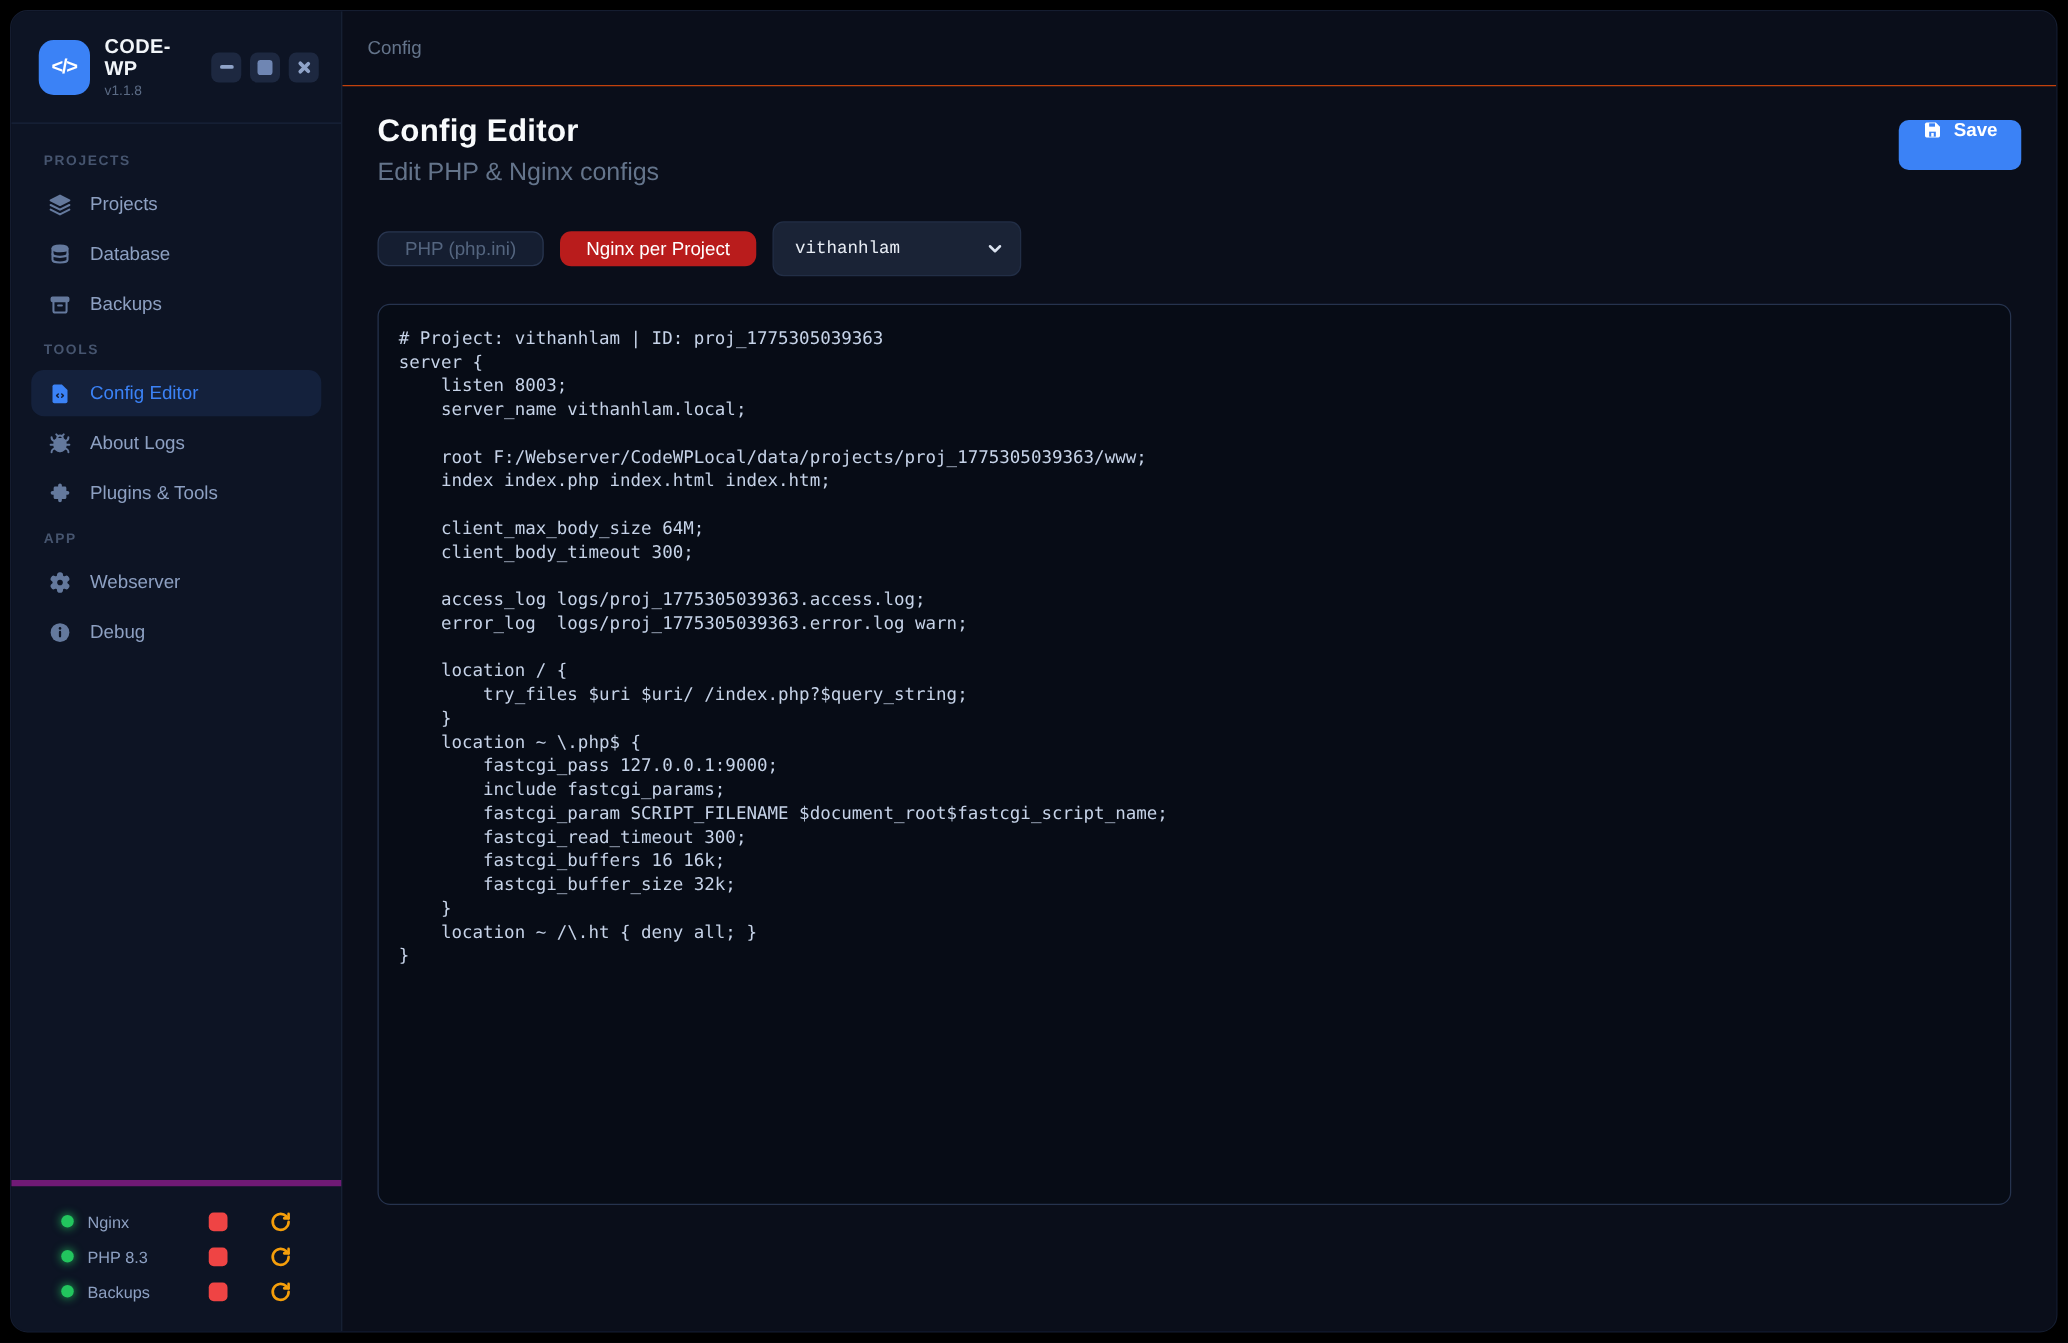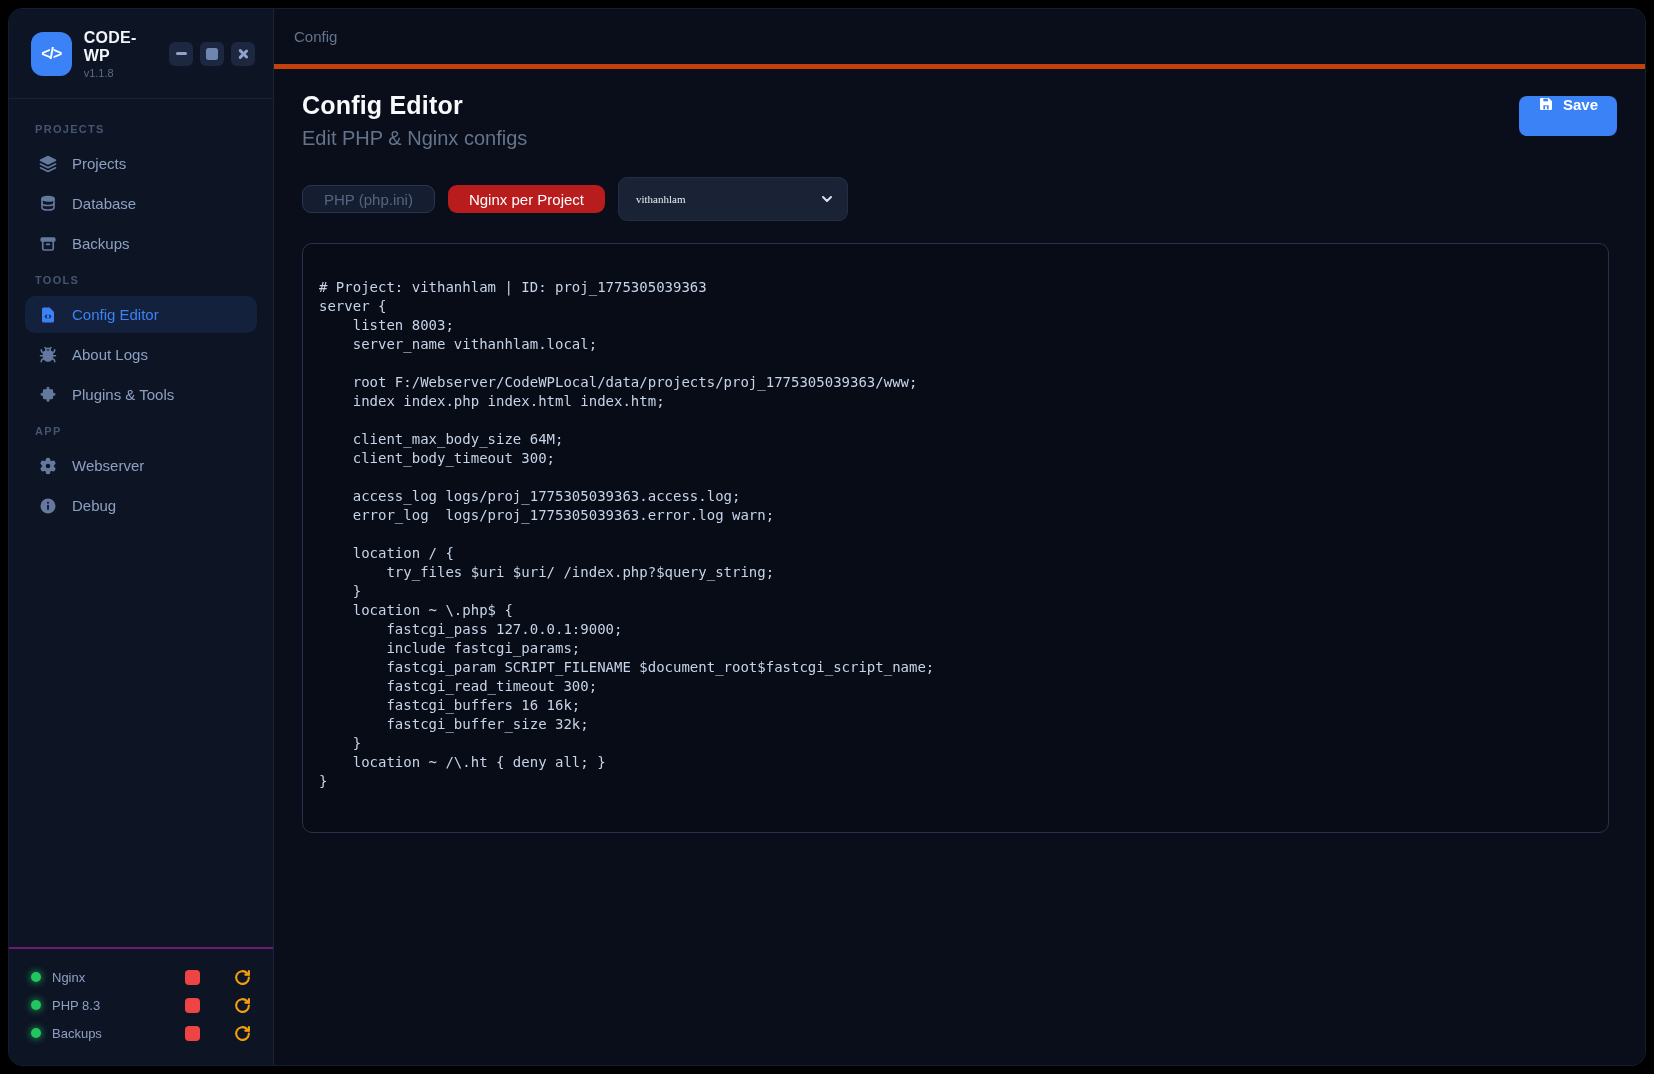--- a/index.html
+++ b/index.html
@@ -27,52 +27,52 @@
   .glyph-x::after { transform:rotate(-45deg); }
 
   nav { padding:12px 16px 0; flex:1; }
   .section-label { font-size:11px; letter-spacing:1.3px; color:#46556f; margin:12px 10px 10px; font-weight:600; }
   .nav-item { display:flex; align-items:center; gap:15px; padding:9px 13px; border-radius:10px; color:#8da0c2; font-size:15px; margin-bottom:3px; cursor:pointer; }
   .nav-item .nicon { width:19px; height:19px; color:#64799d; display:flex; align-items:center; justify-content:center; }
   .nav-item .nicon svg { width:18px; height:18px; }
   .nav-item.active { background:#14213c; color:#3b82f6; }
   .nav-item.active .nicon { color:#3b82f6; }
 
-  .services { border-top:2px solid #701a75; padding:14px 22px 18px; }
+  .services { border-top:5px solid #701a75; padding:14px 40px 18px; }
   .service-row { display:flex; align-items:center; height:28px; gap:11px; }
   .dot { width:10px; height:10px; border-radius:50%; background:#22c55e; box-shadow:0 0 7px 1px rgba(34,197,94,.65); }
   .service-name { font-size:13px; color:#8da0c2; flex:1; }
   .stop-btn { width:15px; height:15px; border-radius:4px; background:#ef4444; border:none; margin-right:23px; cursor:pointer; }
   .refresh-btn { background:none; border:none; cursor:pointer; display:flex; align-items:center; }
   .refresh-btn svg { width:17px; height:17px; color:#f59e0b; }
 
   
   .main { flex:1; display:flex; flex-direction:column; background:#0a0e1a; }
-  .topbar { height:60px; min-height:60px; border-bottom:5px solid #c2410c; display:flex; align-items:center; padding:0 20px; font-size:15px; color:#64748b; }
+  .topbar { height:60px; min-height:60px; border-bottom:1px solid #c2410c; display:flex; align-items:center; padding:0 20px; font-size:15px; color:#64748b; }
   .content { padding:22px 28px; flex:1; }
   .page-header { display:flex; justify-content:space-between; align-items:flex-start; }
   .page-title { font-size:25px; font-weight:700; color:#f8fafc; letter-spacing:.2px; }
   .page-subtitle { font-size:20px; color:#64748b; margin-top:7px; }
   .save-btn { background:#3b82f6; color:#fff; height:40px; padding:0 19px; border-radius:8px; border:none; display:flex; align-items:flex-start; gap:9px; font-size:15px; font-weight:600; cursor:pointer; margin-top:5px; font-family:inherit; }
   .save-btn svg { width:16px; height:16px; }
 
   .tabs-row { display:flex; gap:13px; margin-top:27px; align-items:center; }
   .tab { height:28px; padding:0 21px; border-radius:9px; font-size:15px; display:flex; align-items:center; border:none; cursor:pointer; font-family:inherit; }
   .tab.inactive { background:#151e31; border:1px solid #293650; color:#54657f; }
   .tab.active { background:#b91c1c; color:#fff; font-weight:500; }
   .select-wrap { position:relative; }
-  .project-select { appearance:none; -webkit-appearance:none; background:#1a2336; border:1px solid #222e46; color:#e8edf5; height:44px; width:230px; border-radius:9px; padding:0 40px 0 17px; font-size:11px; font-weight:500; cursor:pointer; font-family:Liberation Serif, serif; }
+  .project-select { appearance:none; -webkit-appearance:none; background:#1a2336; border:1px solid #222e46; color:#e8edf5; height:44px; width:199px; border-radius:9px; padding:0 40px 0 17px; font-size:14px; font-weight:500; cursor:pointer; font-family:Liberation Mono, monospace; }
   .select-chevron { position:absolute; right:13px; top:14px; pointer-events:none; color:#dbe3f0; }
   .select-chevron svg { width:16px; height:16px; }
 
   .editor {
-    display:block; margin-top:22px; width:1307px; height:590px;
+    display:block; margin-top:22px; width:1307px; height:721px;
     background:#070c16; border:1px solid #26334e; border-radius:10px;
     color:#c6d3e8; font-family:"DejaVu Sans Mono", monospace; font-size:14px; line-height:19px;
-    padding:34px 16px; white-space:pre; resize:none; outline:none; overflow:auto;
+    padding:18px 16px; white-space:pre; resize:none; outline:none; overflow:auto;
   }
 </style>
 </head>
 <body>
 
 <div class="window">
 
   <aside class="sidebar">
 
     <div class="sidebar-header">

